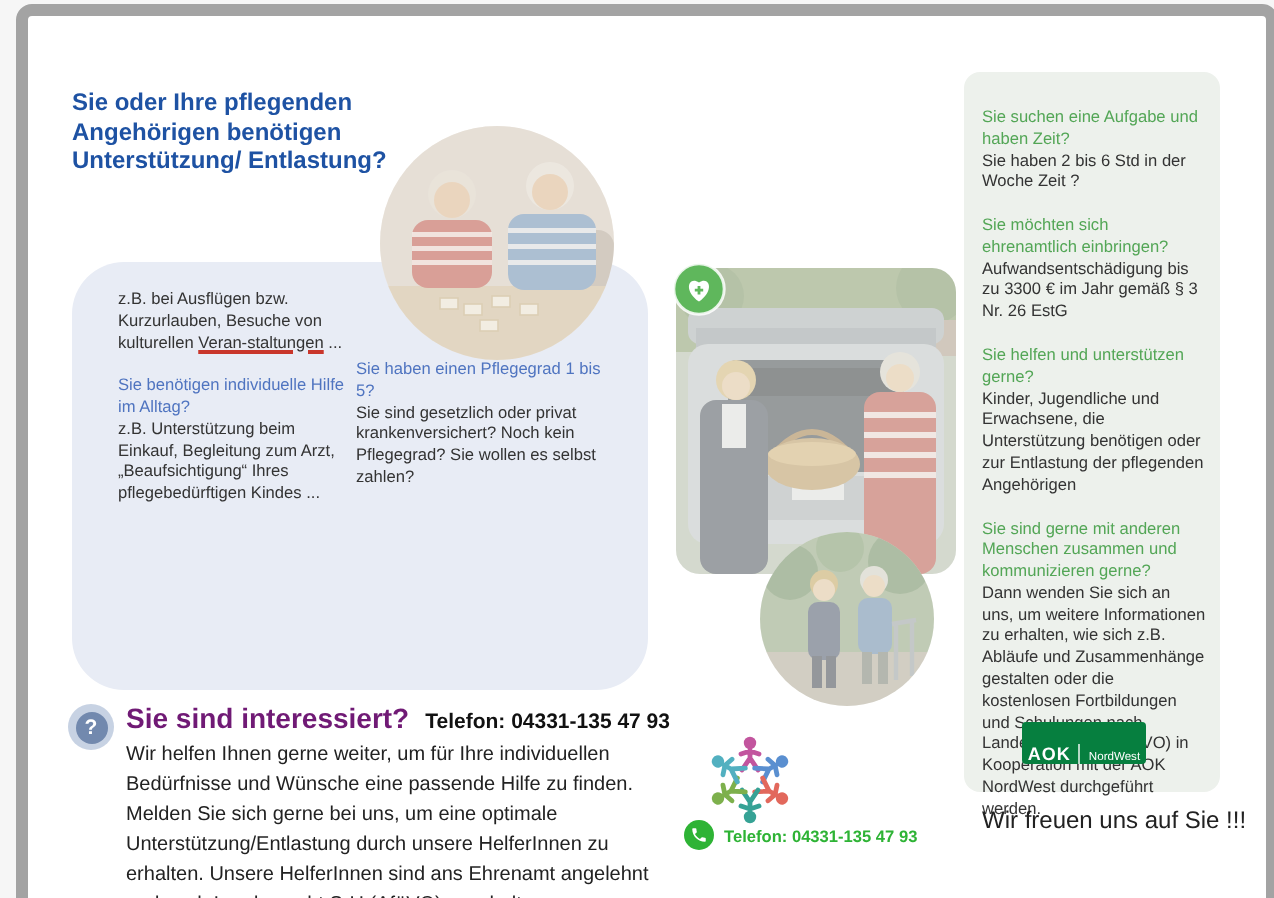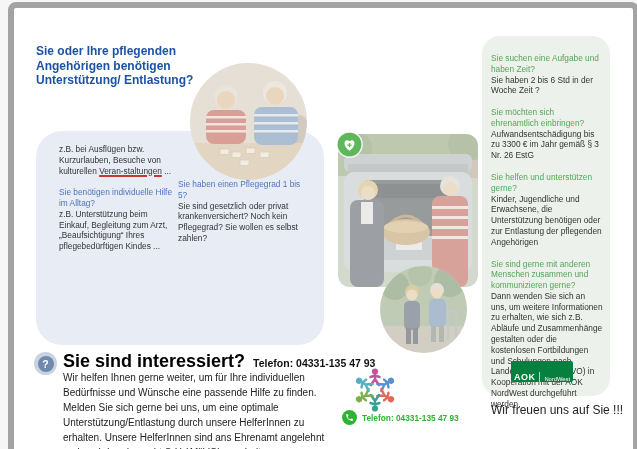--- a/index.html
+++ b/index.html
@@ -7,23 +7,23 @@
   .page{position:absolute;left:8px;top:2px;width:619px;height:443px;background:#fff;border:6px solid #a3a3a3;border-radius:8px;}
   .abs{position:absolute;}
   .left-title{color:#1e52a3;font-weight:bold;font-size:12px;line-height:1.22;}
   .mid-title{color:#74a33c;font-weight:bold;font-size:12px;line-height:1.28;}
   .qa{font-size:8.3px;line-height:1.3;color:#333;}
   .qa .hb{color:#4f74c0;}
   .qa .hg{color:#53a656;}
   .block{margin-bottom:11px;}
   .misspell{text-decoration:underline;text-decoration-color:#c9362b;text-decoration-thickness:1.5px;text-underline-offset:1px;}
   .bluebox{background:#e8ecf5;border-radius:26px;}
-  .rpanel{background:#edf1ec;border-radius:18px;}
+  .rpanel{background:#edf1ec;border-radius:8px;}
   .rp-content{padding:17px 6px 0 9px;width:112px;}
-  .interest-h{font-size:18px;font-weight:bold;color:#000000;}
+  .interest-h{font-size:14px;font-weight:bold;color:#701a75;}
   .interest-phone{font-size:10.5px;font-weight:bold;color:#111;margin-left:8px;}
   .interest-p{font-size:10px;line-height:1.5;color:#222;width:268px;}
   .photo{overflow:hidden;}
   .circle{border-radius:50%;}
   .rounded{border-radius:12px;}
   .aok-logo{background:#067f3f;border-radius:2px;display:flex;align-items:flex-end;justify-content:center;gap:4px;color:#fff;width:62px;height:21px;}
   .aok-main{font-weight:bold;font-size:9px;letter-spacing:.5px;}
   .aok-div{width:1px;height:10px;background:rgba(255,255,255,.7);}
   .aok-sub{font-size:5.8px;}
   .closing{font-size:12px;color:#222;}

